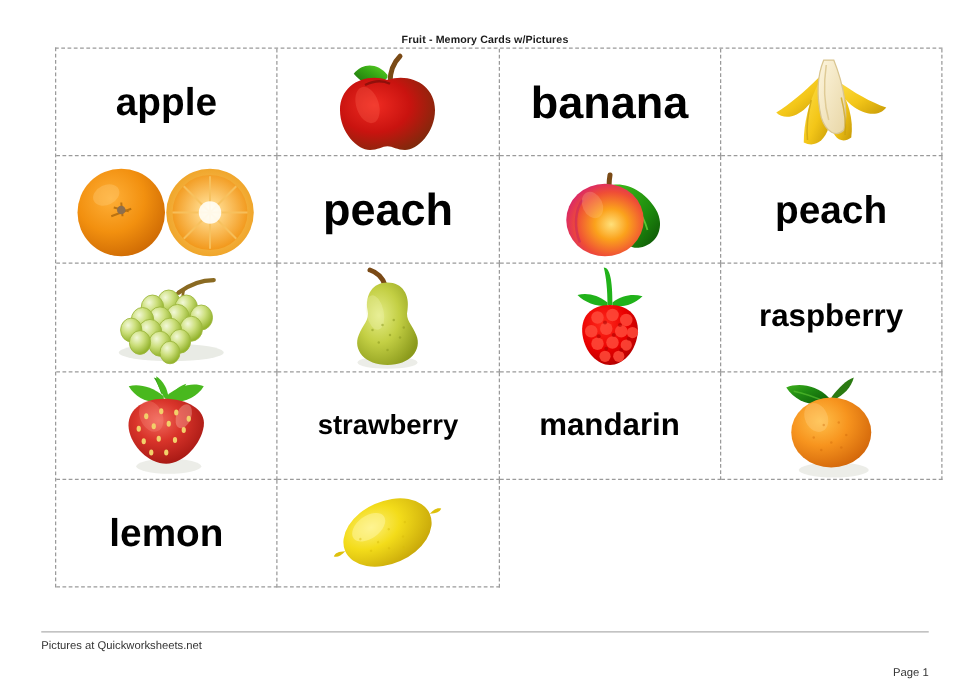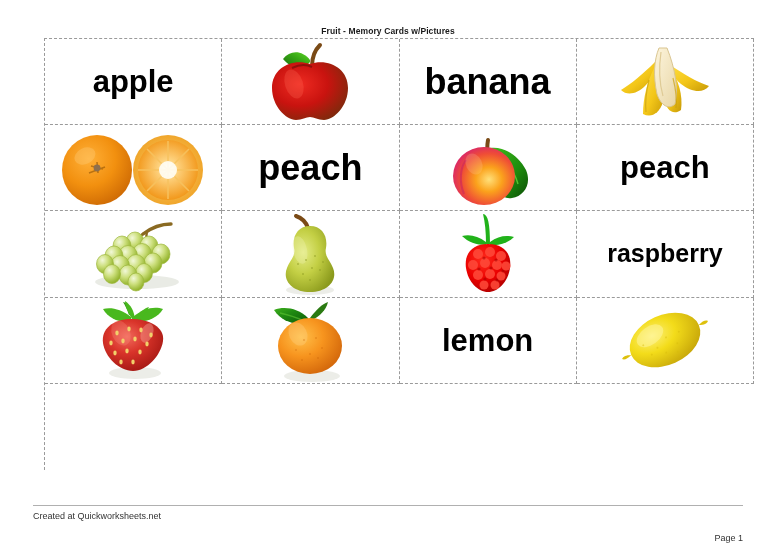--- a/index.html
+++ b/index.html
@@ -370,20 +370,26 @@
         <ellipse cx="30" cy="56" rx="1.7" ry="2.4"></ellipse>
               <ellipse cx="42" cy="54" rx="1.7" ry="2.4"></ellipse>
         <ellipse cx="55" cy="55" rx="1.7" ry="2.4"></ellipse>
               <ellipse cx="36" cy="65" rx="1.7" ry="2.4"></ellipse>
         <ellipse cx="48" cy="65" rx="1.7" ry="2.4"></ellipse>
       </g>
     </svg>
         </span>
       </div>
       <div class="card">
+        <span class="card-word len-xlong">strawberry</span>
+      </div>
+      <div class="card">
+        <span class="card-word len-long">mandarin</span>
+      </div>
+      <div class="card">
         <span class="card-picture">
     <svg width="100" height="88" viewBox="0 0 100 88">
       <defs>
         <radialGradient id="mdBody" cx="36%" cy="34%" r="72%">
           <stop offset="0%" stop-color="#ffc04a"></stop>
           <stop offset="48%" stop-color="#f7941e"></stop>
           <stop offset="100%" stop-color="#d2660a"></stop>
         </radialGradient>
         <linearGradient id="mdLeaf" x1="1" y1="1" x2="0" y2="0">
           <stop offset="0%" stop-color="#0d5a08"></stop>
@@ -437,16 +443,16 @@
           <circle cx="57" cy="56" r="1"></circle>
                 <circle cx="28" cy="36" r="1"></circle>
         </g>
       </g>
     </svg>
         </span>
       </div>
     </div>
 
   <div class="footer-rule"></div>
-  <div class="footer-left">Created at Quickworksheets.net</div>
+  <div class="footer-left">Pictures at Quickworksheets.net</div>
   <div class="footer-right">Page 1</div>
 
 </div>
 
 </body></html>

